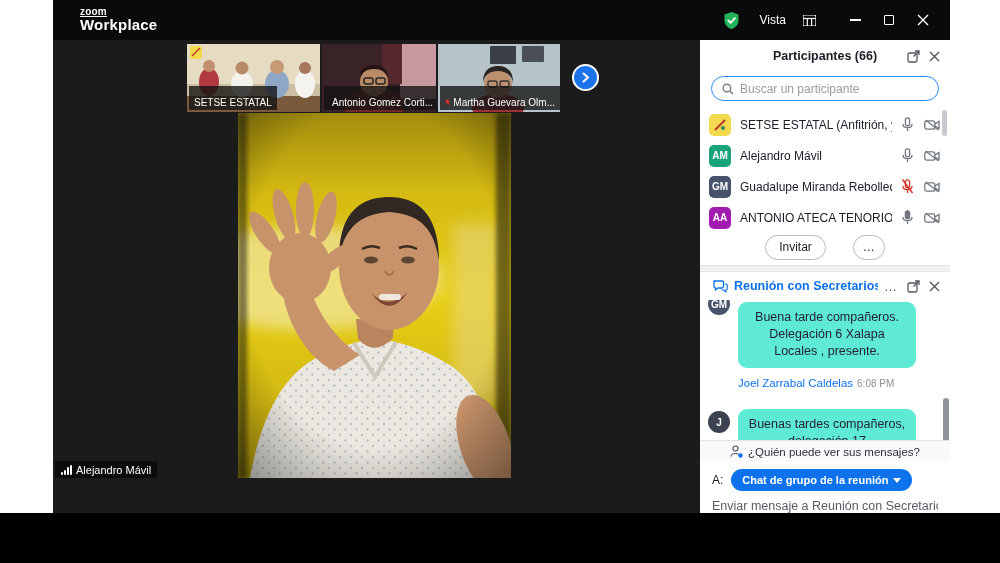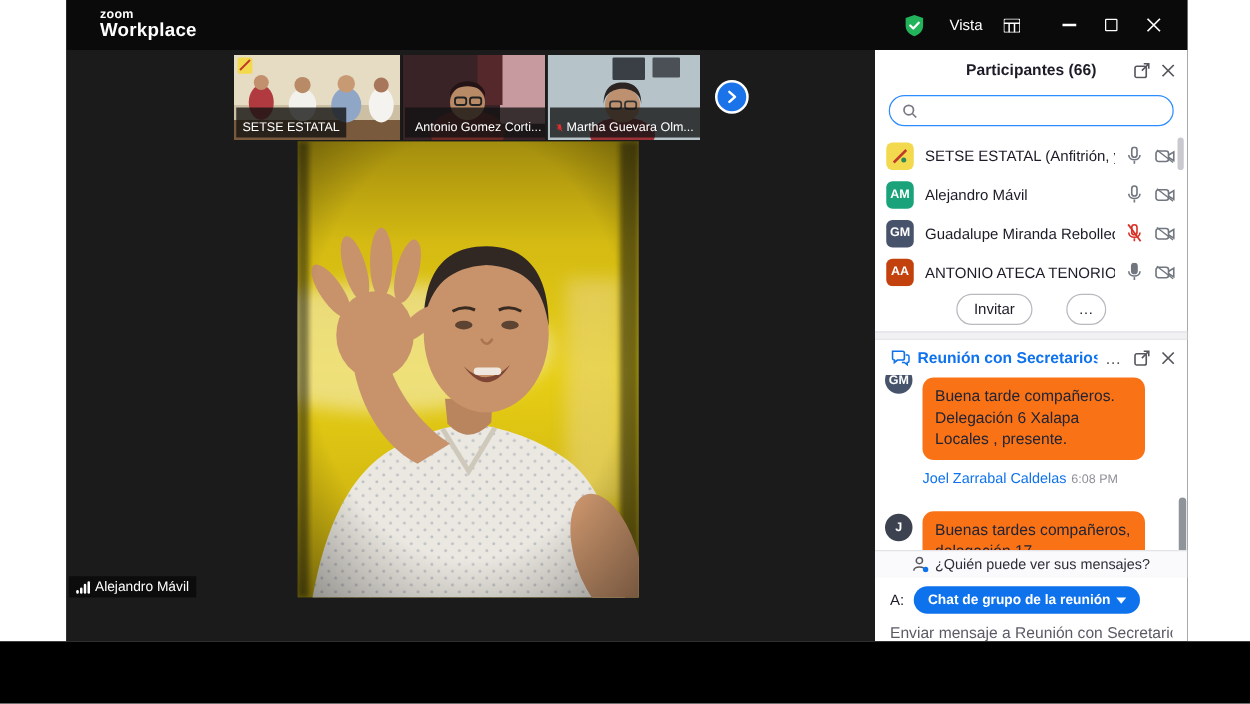--- a/index.html
+++ b/index.html
@@ -3,21 +3,21 @@
 <meta charset="utf-8">
 <style>
   * { margin:0; padding:0; box-sizing:border-box; }
   html,body { width:1000px; height:563px; background:#fff; font-family:"Liberation Sans", sans-serif; overflow:hidden; }
   .stage { position:relative; width:1000px; height:563px; background:#fff; }
 
   
   .window { position:absolute; left:53px; top:0; width:897px; height:513px; background:#1a1a1a; overflow:hidden; }
   .titlebar { position:absolute; left:0; top:0; width:100%; height:40px; background:#0a0a0a; display:flex; align-items:center; justify-content:space-between; }
   .logo { padding-left:27px; color:#fff; line-height:1.05; }
-  .logo-top { font-size:10px; font-weight:bold; letter-spacing:.2px; }
+  .logo-top { font-size:10px; font-weight:bold; letter-spacing:.2px;text-decoration:underline; }
   .logo-bottom { font-size:15px; font-weight:bold; letter-spacing:.2px; }
   .tb-right { display:flex; align-items:center; gap:0; padding-right:10px; }
   .shield { width:17px; height:19px; display:inline-flex; margin-right:20px; }
   .vista { display:inline-flex; align-items:center; gap:17px; color:#fff; font-size:12px; margin-right:22px; cursor:default; }
   .wc { background:none; border:none; width:34px; height:26px; display:inline-flex; align-items:center; justify-content:center; cursor:default; }
   .min-glyph { display:block; width:11px; height:2px; background:#fff; }
   .max-glyph { display:block; width:10px; height:10px; border:1.5px solid #fff; border-radius:1px; }
 
   .content { position:absolute; left:0; top:40px; width:897px; height:473px; display:flex; }
 
@@ -57,21 +57,21 @@
   .btn-more { background:#fff; border:1px solid #b9b9c0; border-radius:14px; height:25px; width:32px; font-size:12px; color:#1c1c28; cursor:pointer; line-height:1; }
   .section-gap { height:7px; background:#f1f1f4; border-top:1px solid #e2e2e6; border-bottom:1px solid #e7e7ea; }
 
   .chat-header { height:28px; display:flex; align-items:center; padding:0 10px 0 13px; gap:6px; }
   .chat-title { color:#0e72ed; font-weight:bold; font-size:12.5px; flex:1; white-space:nowrap; overflow:hidden; }
   .chat-hdr-icons { display:flex; align-items:center; gap:9px; }
   .more-dots { color:#55555e; font-size:13px; letter-spacing:1px; }
   .chat-body { position:relative; flex:1; overflow:hidden; padding:0 10px 0 8px; }
   .msg { position:relative; padding-left:30px; }
   .msg-avatar { position:absolute; left:0; width:22px; height:22px; border-radius:50%; color:#fff; font-size:10px; font-weight:bold; display:flex; align-items:center; justify-content:center; }
-  .bubble { display:inline-block; background:#f97316; border-radius:9px; padding:7px 10px 8px; font-size:12.5px; line-height:17px; color:#232333; max-width:178px; }
+  .bubble { display:inline-block; background:#5eead4; border-radius:9px; padding:7px 10px 8px; font-size:12.5px; line-height:17px; color:#232333; max-width:178px;text-align:center; }
   .sender-row { padding-left:30px; margin:9px 0 20px; font-size:11.5px; }
   .sender-name { color:#0e72ed; }
   .sender-time { color:#8f8f98; font-size:10px; margin-left:4px; }
   .chat-scroll { position:absolute; right:1px; top:98px; width:6px; height:56px; background:#8f949b; border-radius:3px; }
   .privacy-row { height:22px; border-top:1px solid #e4e4e8; background:#fafafc; display:flex; align-items:center; justify-content:center; gap:5px; font-size:11.5px; color:#2c2c38; }
   .compose { padding:7px 12px 0; }
   .to-row { display:flex; align-items:center; gap:8px; }
   .to-label { font-size:12px; color:#1c1c28; }
   .pill { display:inline-flex; align-items:center; gap:5px; background:#0e72ed; color:#fff; border:none; border-radius:12px; height:22px; padding:0 11px; font-size:11px; font-weight:bold; font-family:"Liberation Sans",sans-serif; cursor:pointer; }
   .chev-down { width:0; height:0; border-left:4px solid transparent; border-right:4px solid transparent; border-top:5px solid #fff; }
@@ -286,20 +286,21 @@
             </button>
           </span>
         </div>
 
         <div class="search-wrap">
           <div class="search-box">
             <svg width="12" height="12" viewBox="0 0 12 12">
                 <circle cx="5" cy="5" r="3.8" fill="none" stroke="#7a7a84" stroke-width="1.4"></circle>
                 <line x1="8" y1="8" x2="11" y2="11" stroke="#7a7a84" stroke-width="1.4"></line>
               </svg>
+            <input type="text" placeholder="Buscar un participante" style="">
           </div>
         </div>
 
         <div class="plist">
 
           <div class="prow">
             <span class="avatar logo-av">
               <svg width="16" height="16" viewBox="0 0 16 16">
                   <rect width="16" height="16" rx="3" fill="#f2d94d"></rect>
                   <path d="M3 13 L13 3" stroke="#c0392b" stroke-width="2"></path>
@@ -350,21 +351,21 @@
                 </svg>
               <svg width="16" height="12" viewBox="0 0 16 12">
                   <rect x="0.8" y="1.8" width="10" height="8.4" rx="2" fill="none" stroke="#71767f" stroke-width="1.3"></rect>
                   <path d="M11 5 L15 2.5 V9.5 L11 7" fill="none" stroke="#71767f" stroke-width="1.3"></path>
                   <line x1="1.5" y1="1" x2="14.5" y2="11" stroke="#71767f" stroke-width="1.2"></line>
                 </svg>
             </span>
           </div>
 
           <div class="prow">
-            <span class="avatar" style="background: #c2410c;">AA</span>
+            <span class="avatar" style="background: #a21caf;">AA</span>
             <span class="pname">ANTONIO ATECA TENORIO</span>
             <span class="prow-icons">
               <svg width="13" height="15" viewBox="0 0 13 15">
                   <rect x="4.4" y="0.8" width="4.2" height="8" rx="2.1" fill="#71767f" stroke="#71767f" stroke-width="1.3"></rect>
                   <path d="M2 7 C2 12 11 12 11 7" fill="none" stroke="#71767f" stroke-width="1.3"></path>
                   <line x1="6.5" y1="11.5" x2="6.5" y2="14" stroke="#71767f" stroke-width="1.3"></line>
                 </svg>
               <svg width="16" height="12" viewBox="0 0 16 12">
                   <rect x="0.8" y="1.8" width="10" height="8.4" rx="2" fill="none" stroke="#71767f" stroke-width="1.3"></rect>
                   <path d="M11 5 L15 2.5 V9.5 L11 7" fill="none" stroke="#71767f" stroke-width="1.3"></path>

